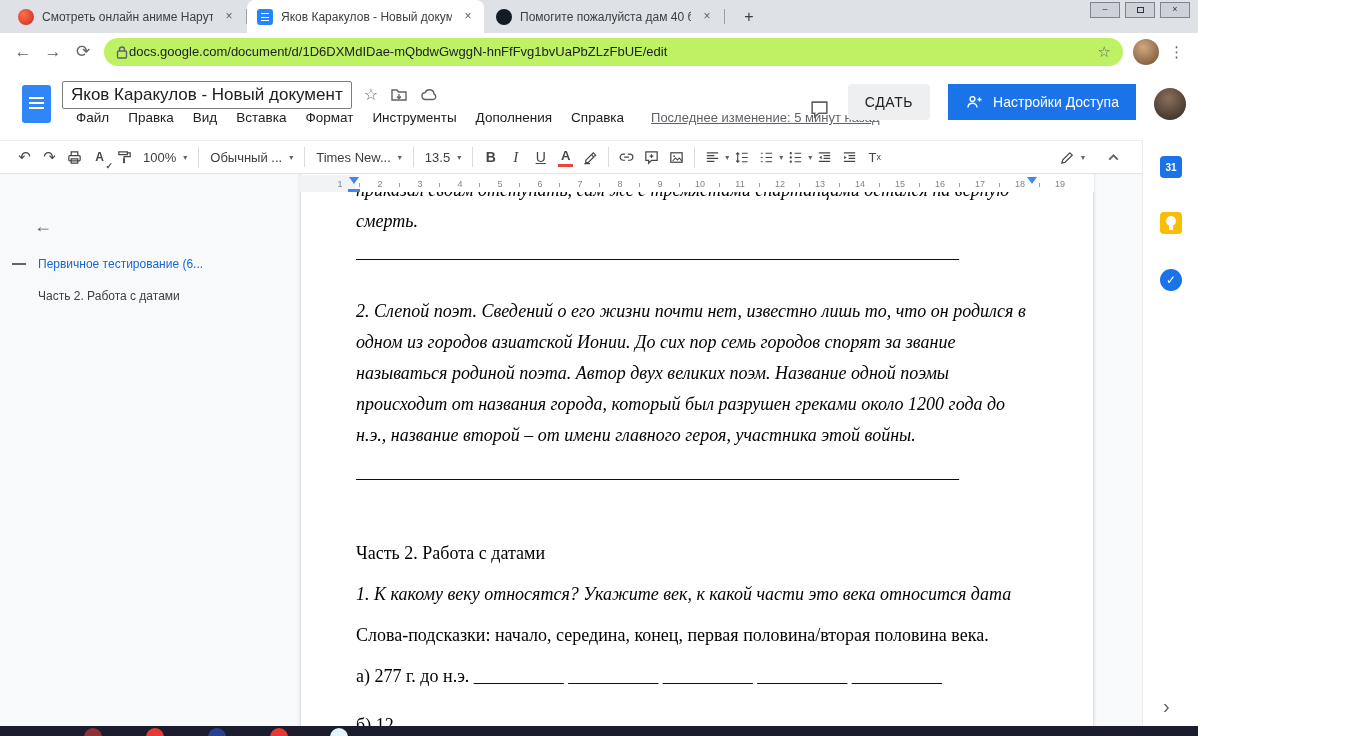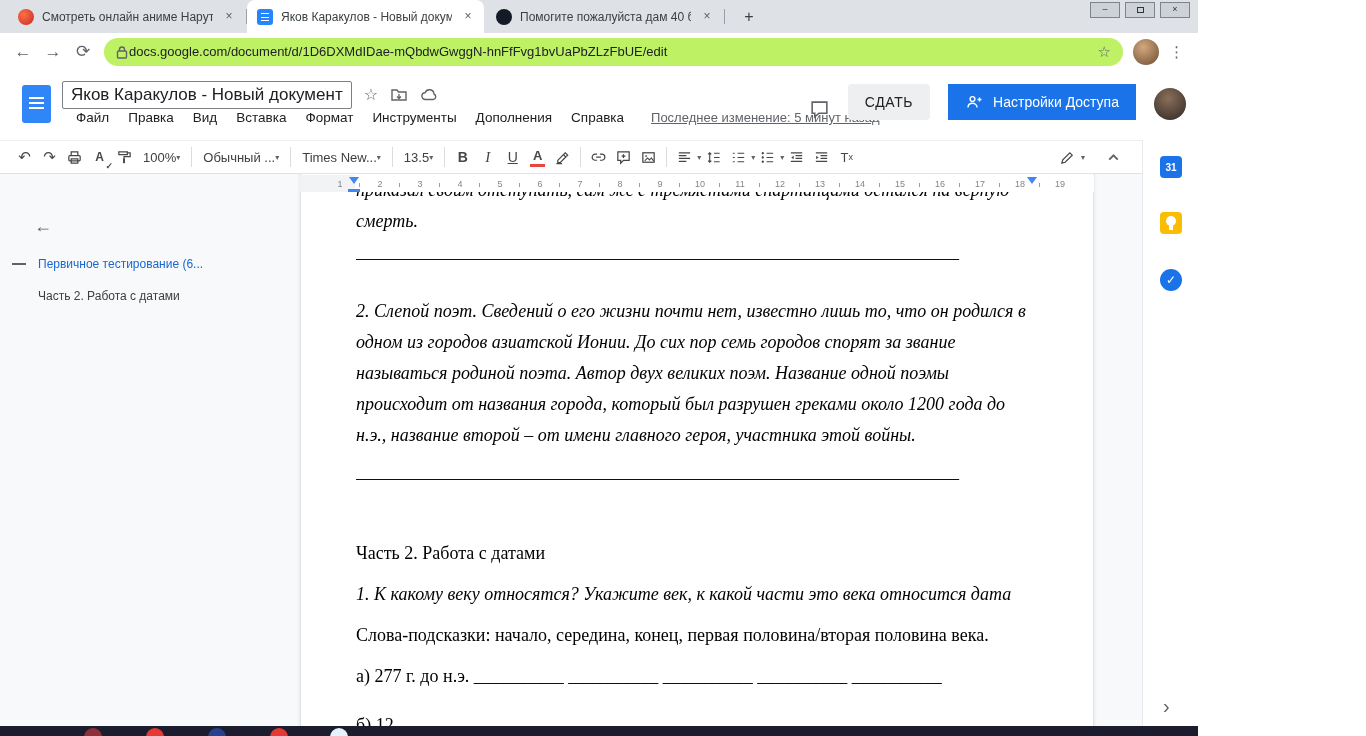--- a/index.html
+++ b/index.html
@@ -55,21 +55,21 @@
   .share-btn { height:36px; padding:0 17px; background:#1a73e8; border-radius:0; display:flex; align-items:center; gap:10px; color:#fff; font-size:14px; font-weight:500; }
   .share-btn svg { width:18px; height:18px; display:block; }
   .av-docs { width:32px; height:32px; background:radial-gradient(circle at 45% 32%, #8a6f5a, #2f2723); }
 
   
   .toolbar { position:absolute; top:140px; left:0; right:56px; height:34px; background:#fff;
       border-top:1px solid #eceef0; border-bottom:1px solid #e0e3e7; display:flex; align-items:center; padding-left:12px; }
   .tb { min-width:25px; height:26px; display:flex; align-items:center; justify-content:center; border-radius:4px; color:#444746; font-size:15px; flex:none; }
   .tb svg { width:17px; height:17px; display:block; }
   .tsep { width:1px; height:20px; background:#dadce0; margin:0 5px; flex:none; }
-  .dd { display:flex; align-items:center; padding:0 6px; font-size:13px; color:#3c4043; height:26px; flex:none; }
+  .dd { display:flex; align-items:center; gap:7px; padding:0 6px; font-size:13px; color:#3c4043; height:26px; flex:none; }
   .caret { font-size:8px; color:#5f6368; }
   .b-b { font-weight:bold; font-size:14px; }
   .b-i { font-style:italic; font-family:"Liberation Serif",serif; font-size:15px; }
   .b-u { text-decoration:underline; font-size:14px; }
   .color-A { position:relative; font-size:13px; font-weight:bold; }
   .color-A i { font-style:normal; position:relative; top:-2px; }
   .color-A::after { content:""; position:absolute; left:5px; right:5px; bottom:3px; height:3px; background:#e8453c; }
   .spell { position:relative; font-size:12px; font-weight:bold; }
   .spell small { position:absolute; right:-1px; bottom:-1px; font-size:9px; color:#444746; }
   .clear-f { font-size:13px; }

